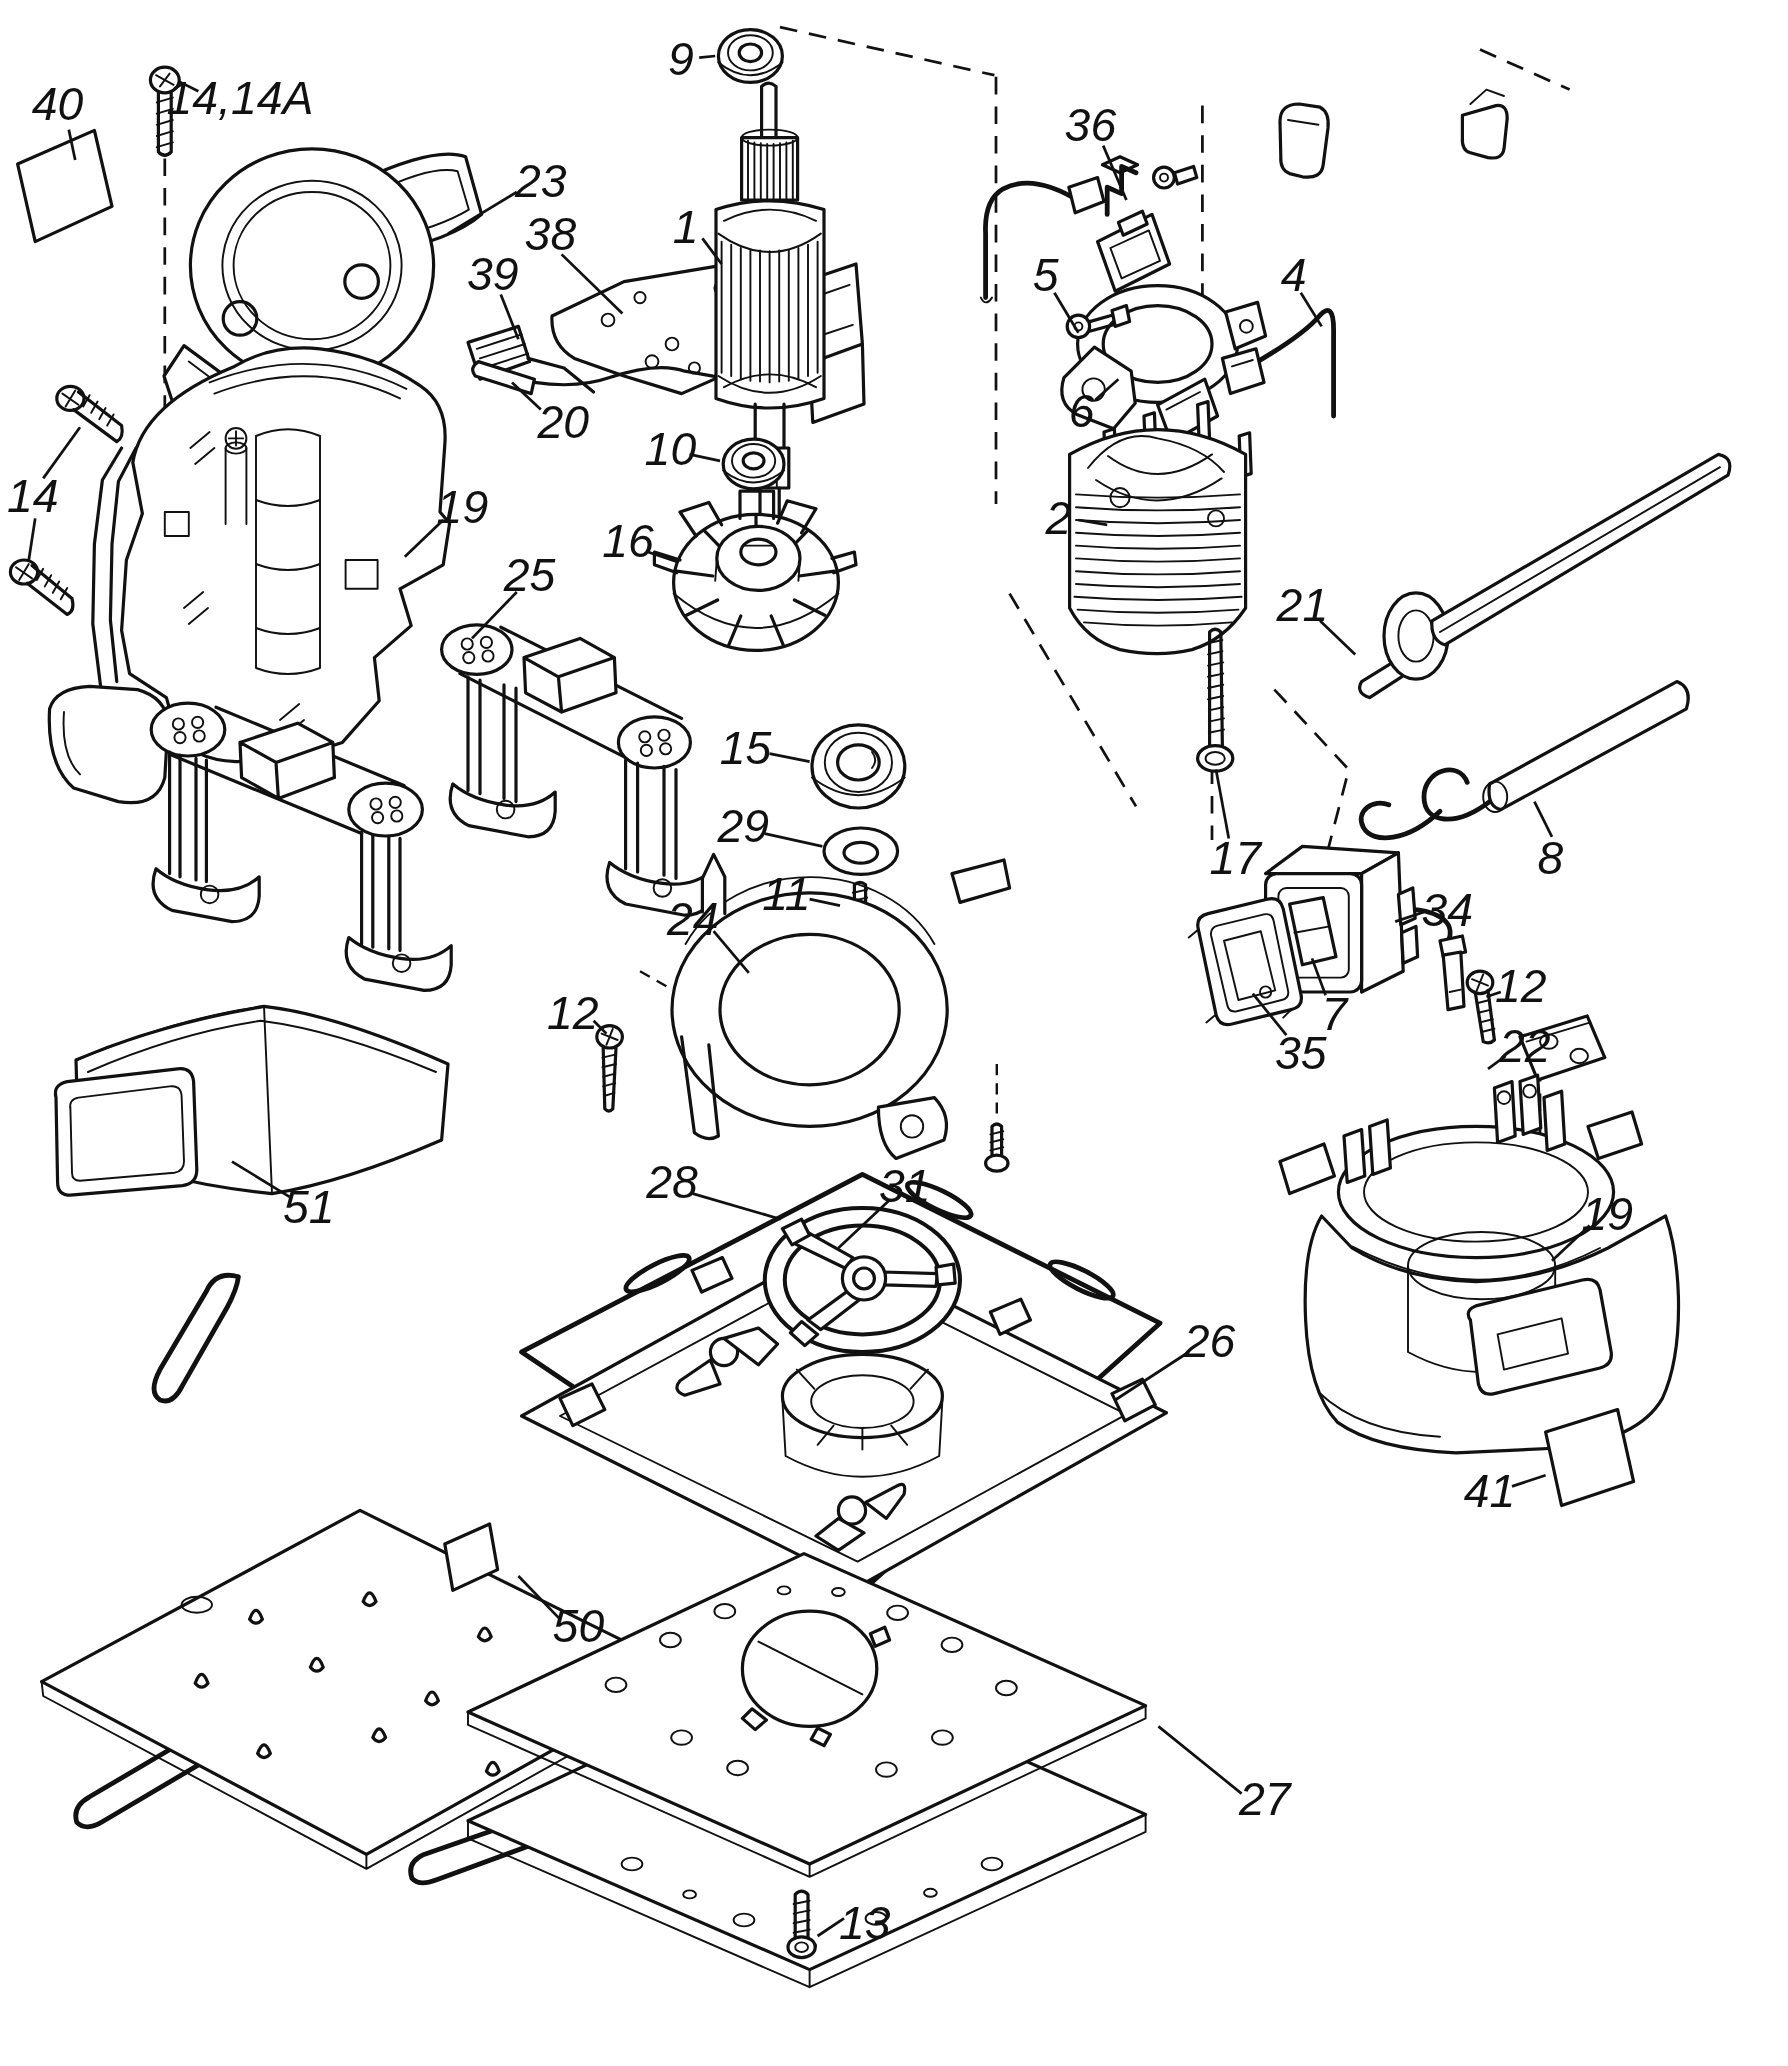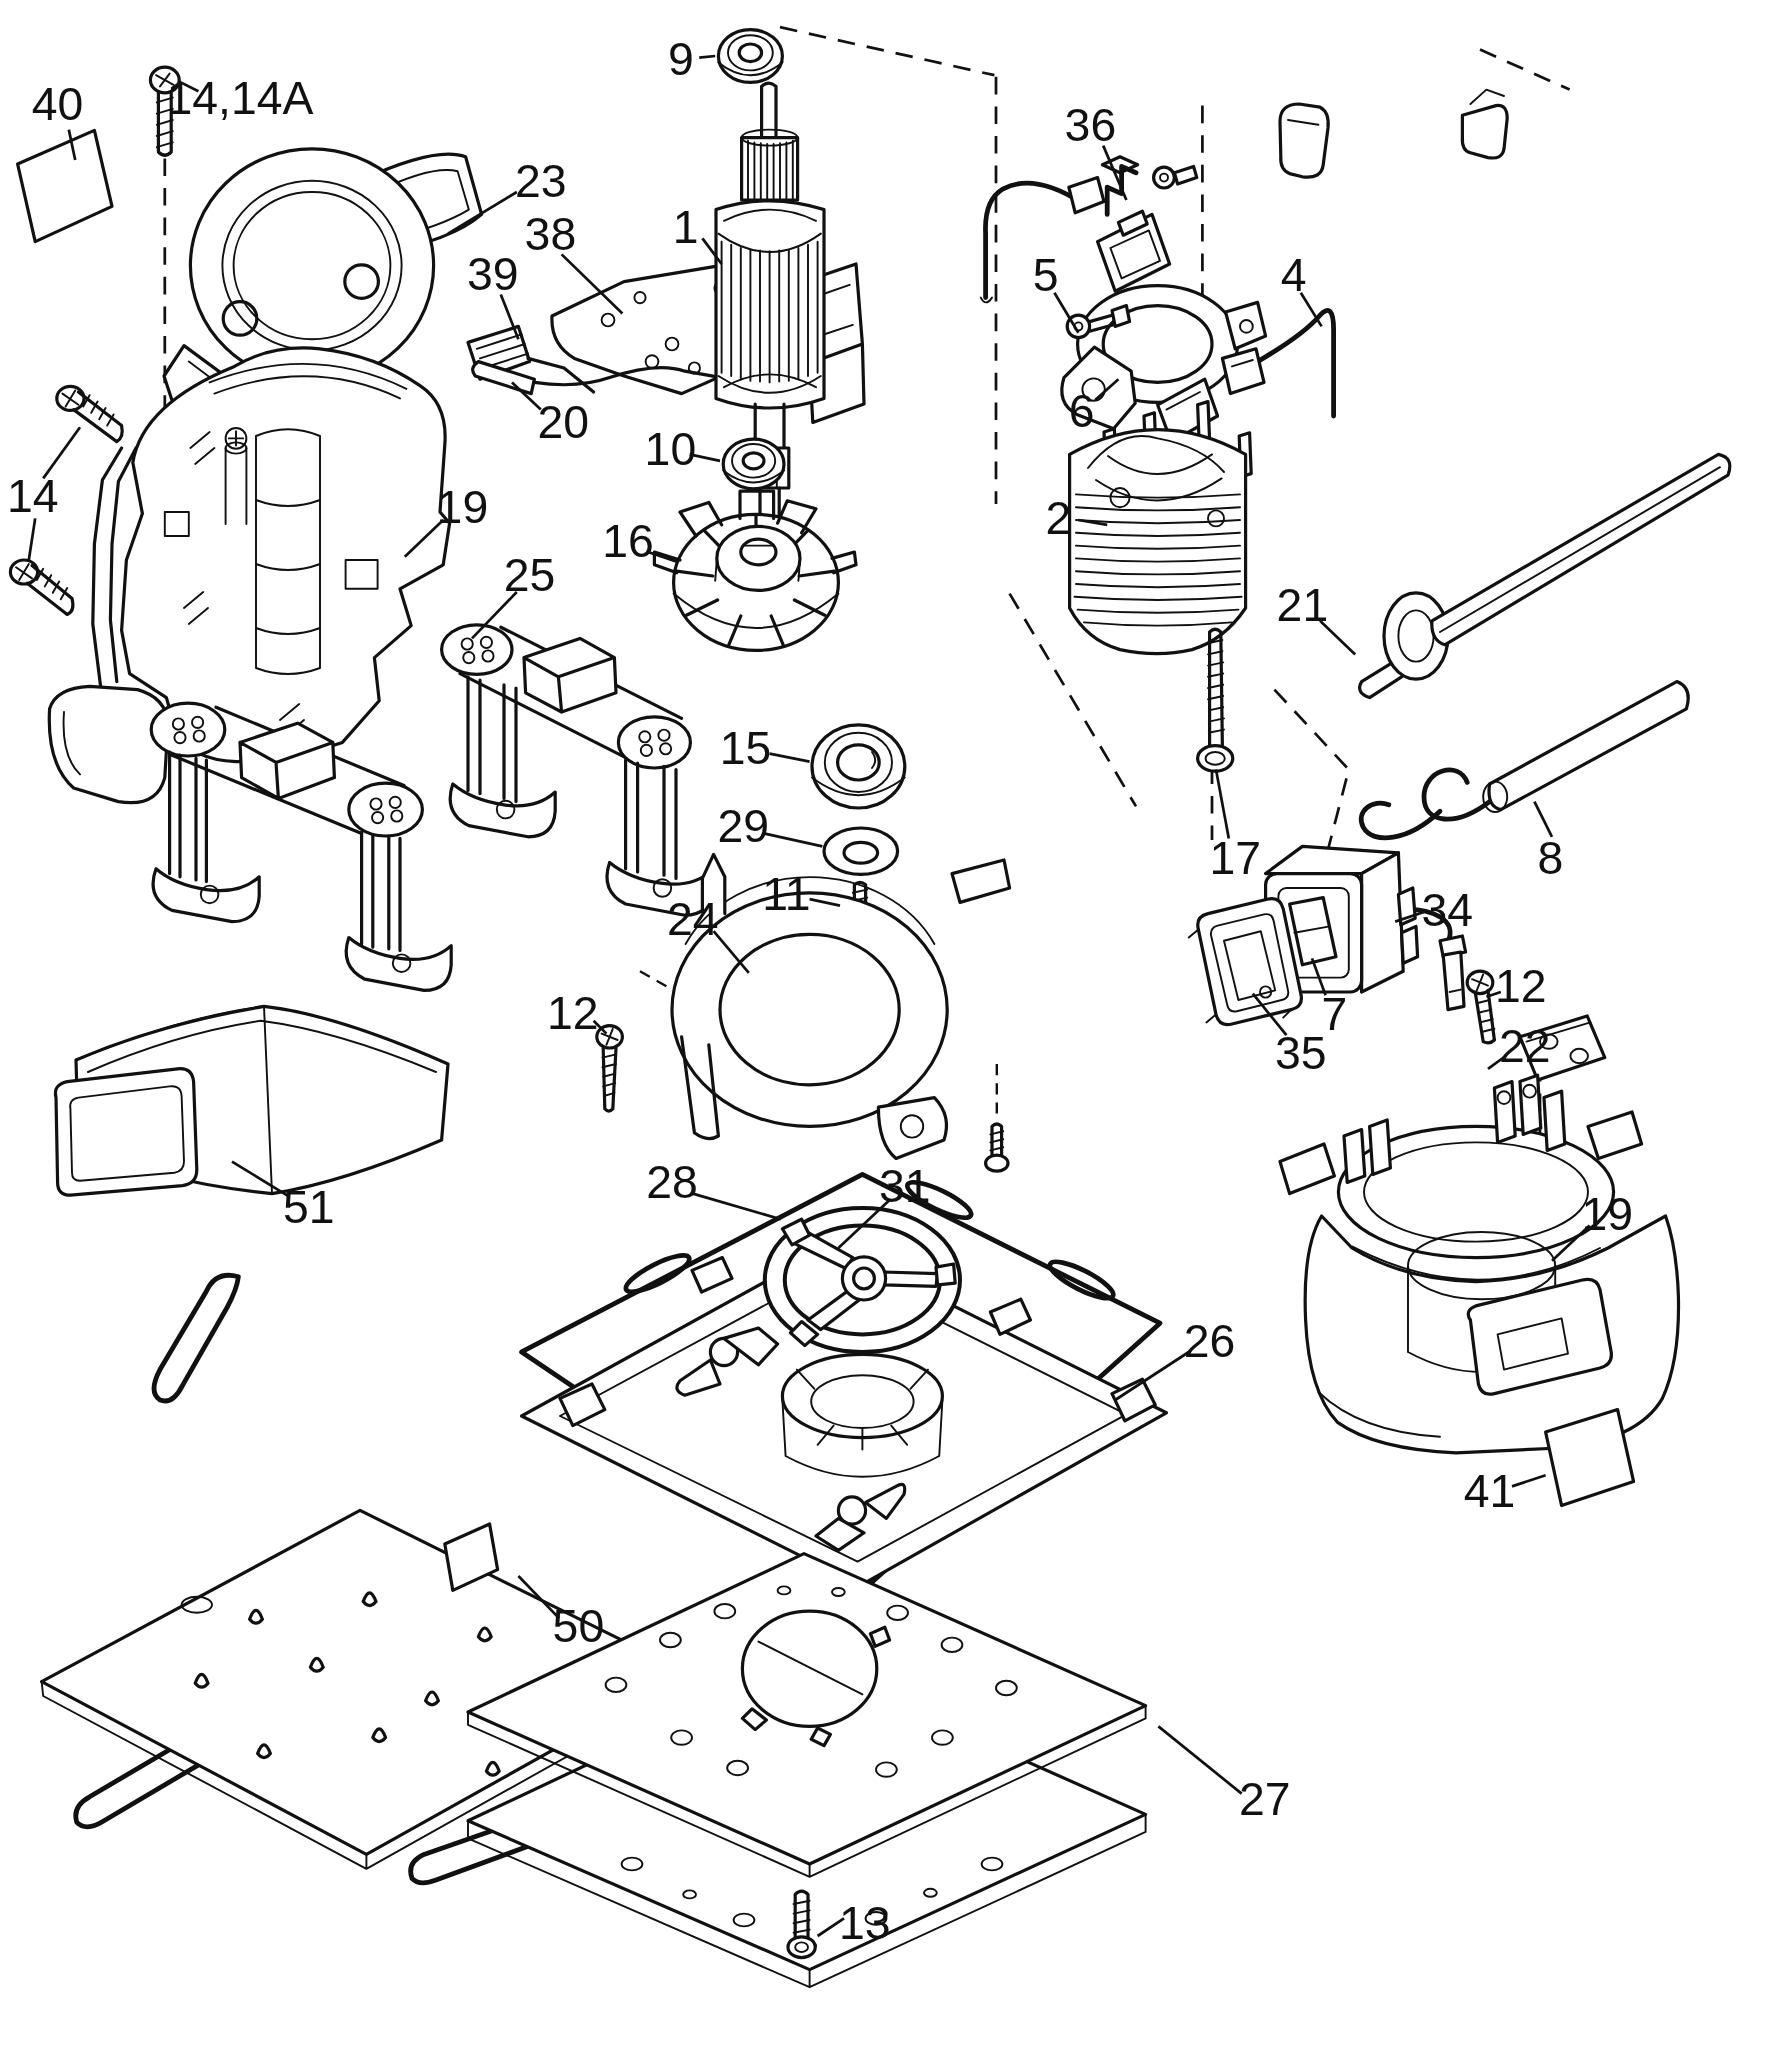--- a/index.html
+++ b/index.html
@@ -1,16 +1,16 @@
 <!DOCTYPE html>
 <html style="font-size:12.8px"><head>
 <meta charset="utf-8">
 <style>
   html,body{margin:0;padding:0;background:#fff;}
-  .page{width:100%;max-width:1788px;margin:0 auto;background:#fff;}
+  .page{width:100%;max-width:1788px;margin:0 auto;background:#fff;font-style:italic;}
   svg{display:block;width:100%;height:auto;background:#fff;}
   
   .p  {fill:none;stroke:#111;stroke-width:4;stroke-linecap:round;stroke-linejoin:round;}
   .pf {fill:#fff;stroke:#111;stroke-width:4;stroke-linecap:round;stroke-linejoin:round;}
   .thin{fill:none;stroke:#111;stroke-width:2.4;stroke-linecap:round;stroke-linejoin:round;}
   .wire{fill:none;stroke:#111;stroke-width:6;stroke-linecap:round;stroke-linejoin:round;}
   .dash{fill:none;stroke:#111;stroke-width:3.4;stroke-dasharray:22 15;stroke-linecap:butt;}
   .dashs{fill:none;stroke:#111;stroke-width:3;stroke-dasharray:14 10;}
   .leader{fill:none;stroke:#111;stroke-width:3.4;}
   .callout{font-family:"Liberation Sans","DejaVu Sans",sans-serif;font-size:58px;fill:#111;

